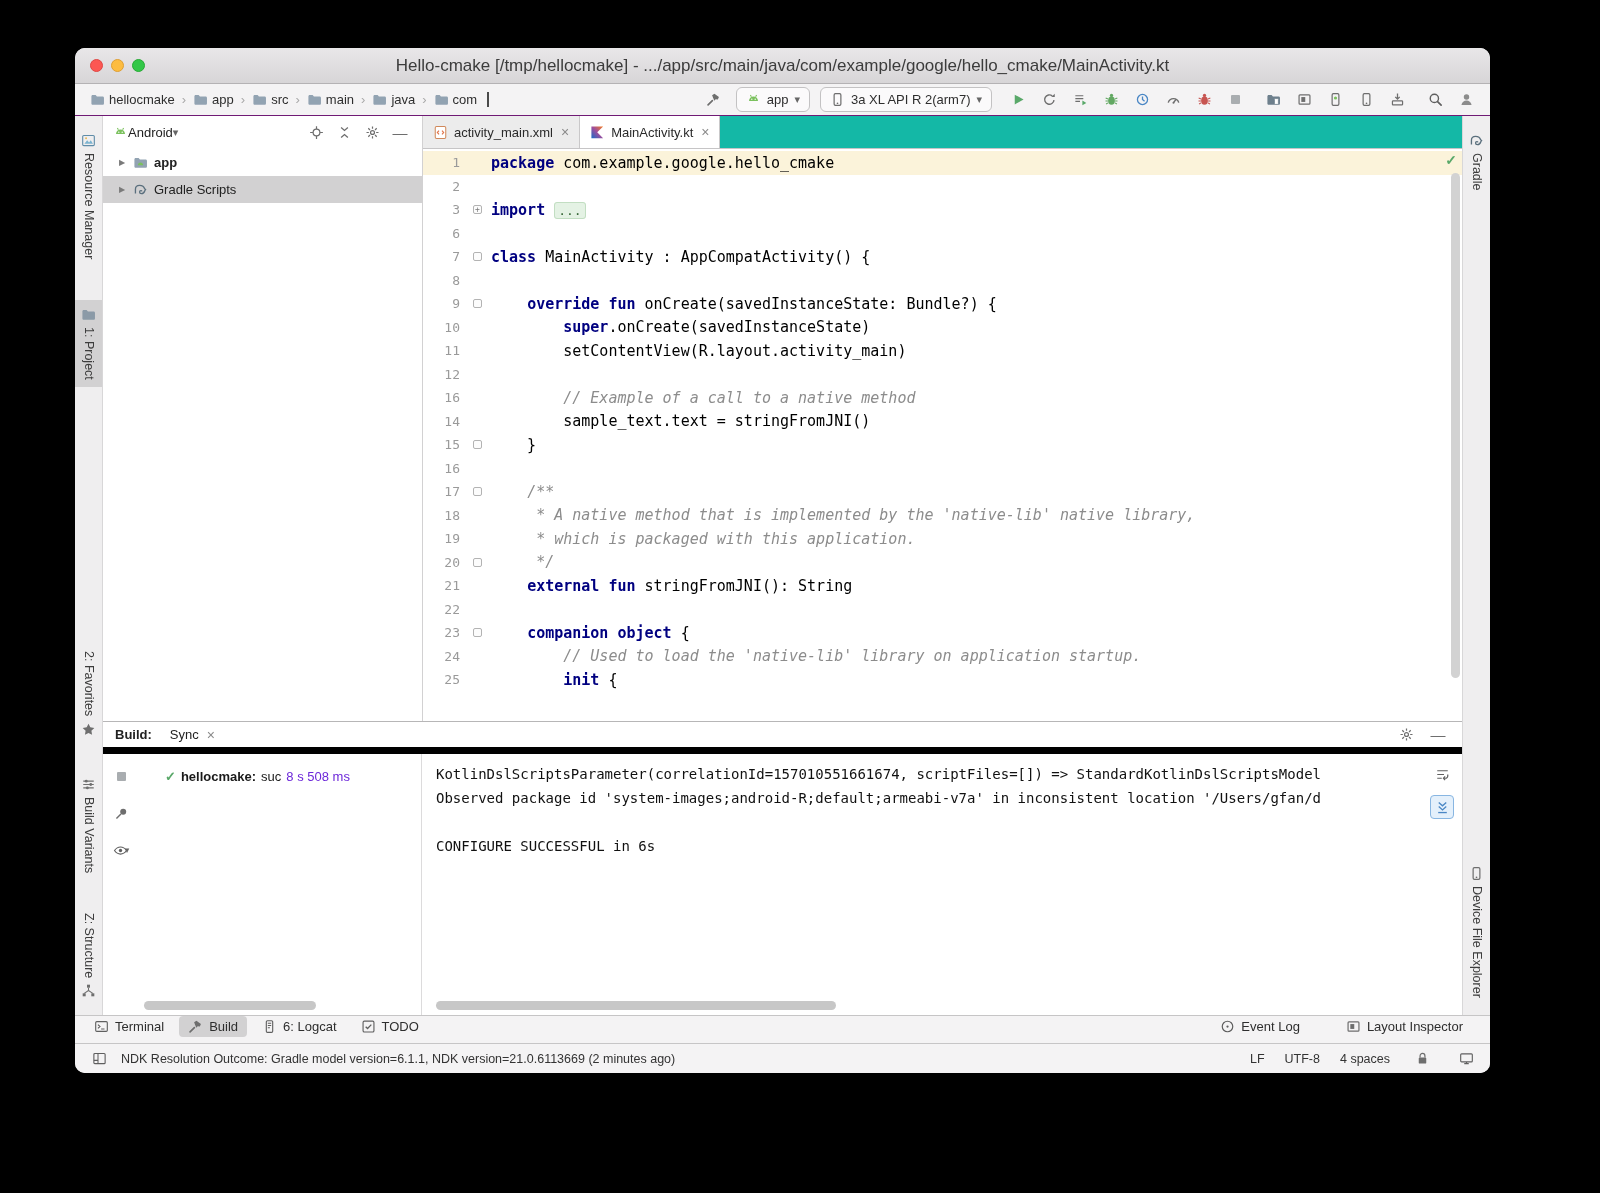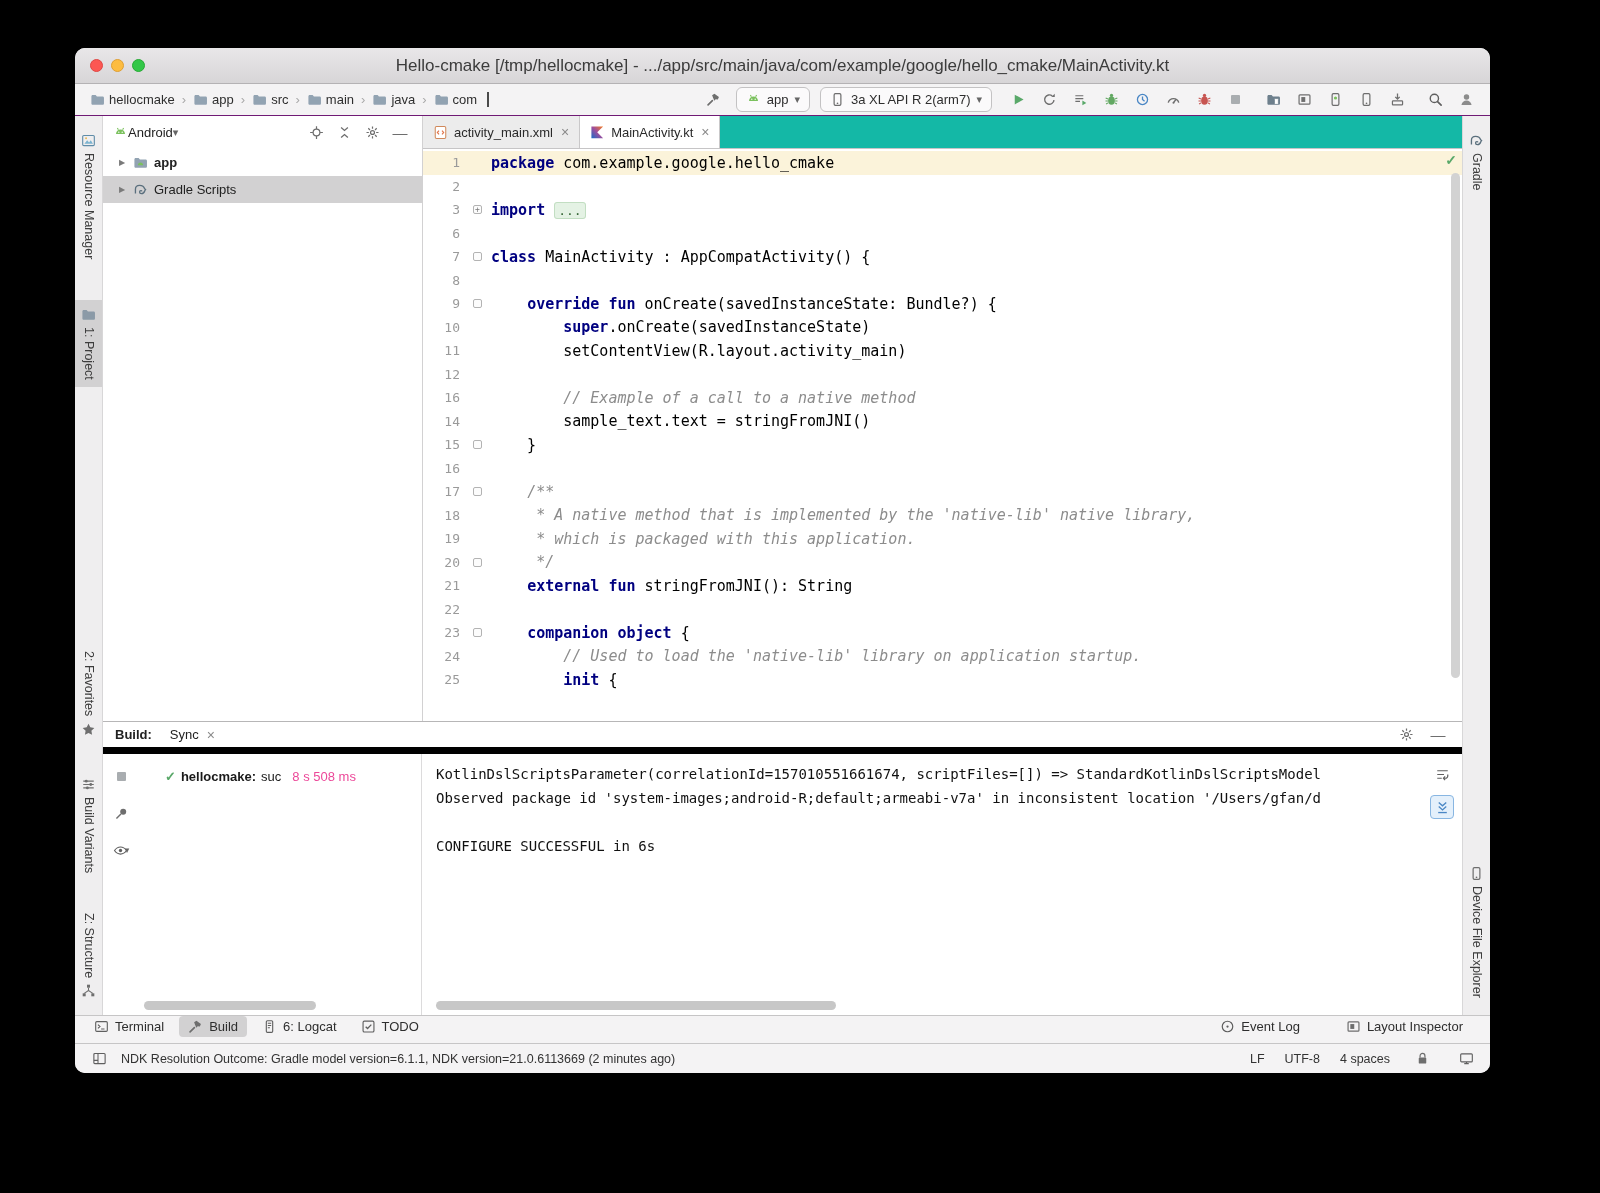--- a/index.html
+++ b/index.html
@@ -64,21 +64,21 @@
 .bp-title{font-weight:bold}
 .bp-tab{display:flex;gap:6px}
 .bp-right{margin-left:auto;display:flex;gap:8px;align-items:center}
 .bp-body{flex:1;display:flex;min-height:0}
 .bp-icons{flex:0 0 36px;display:flex;flex-direction:column;align-items:center;padding-top:10px;gap:13px}
 .bp-tree{flex:0 0 282px;position:relative;padding-top:10px;font-size:13px}
 .task-row{display:flex;align-items:center;gap:5px;padding-left:26px;height:24px;white-space:nowrap;overflow:hidden}
 .task-check{color:#59a869;font-weight:bold}
 .task-name{font-weight:bold;color:#1a1a1a}
 .task-status{color:#1a1a1a}
-.task-time{color:#ec4899;margin-left:6px}
+.task-time{color:#6d28d9;margin-left:0}
 .bp-output{flex:1;position:relative;border-left:1px solid #dcdbdc;padding:8px 0 0 14px;font-family:"DejaVu Sans Mono",monospace;font-size:14px;line-height:24px;color:#111;overflow:hidden}
 .out-line{white-space:pre;height:24px}
 .bp-right-icons{flex:0 0 40px;display:flex;flex-direction:column;align-items:center;padding-top:8px;gap:9px}
 .tb-btn.sel{border:1px solid #88b6e2;background:#e4f0fb}
 .hscroll{position:absolute;height:9px;background:#c7c7c7;border-radius:5px;bottom:5px}
 .tree-h{left:5px;width:172px}
 .out-h{left:14px;width:400px}
 .bottombar{flex:0 0 28px;background:#f4f3f4;border-top:1px solid #c6c5c6;display:flex;align-items:flex-start;padding:0 10px;font-size:13px;color:#2e2e2e}
 .bb-group{display:flex;align-items:center;gap:6px}
 .bb-group.right{margin-left:auto;gap:28px;padding-right:8px}

